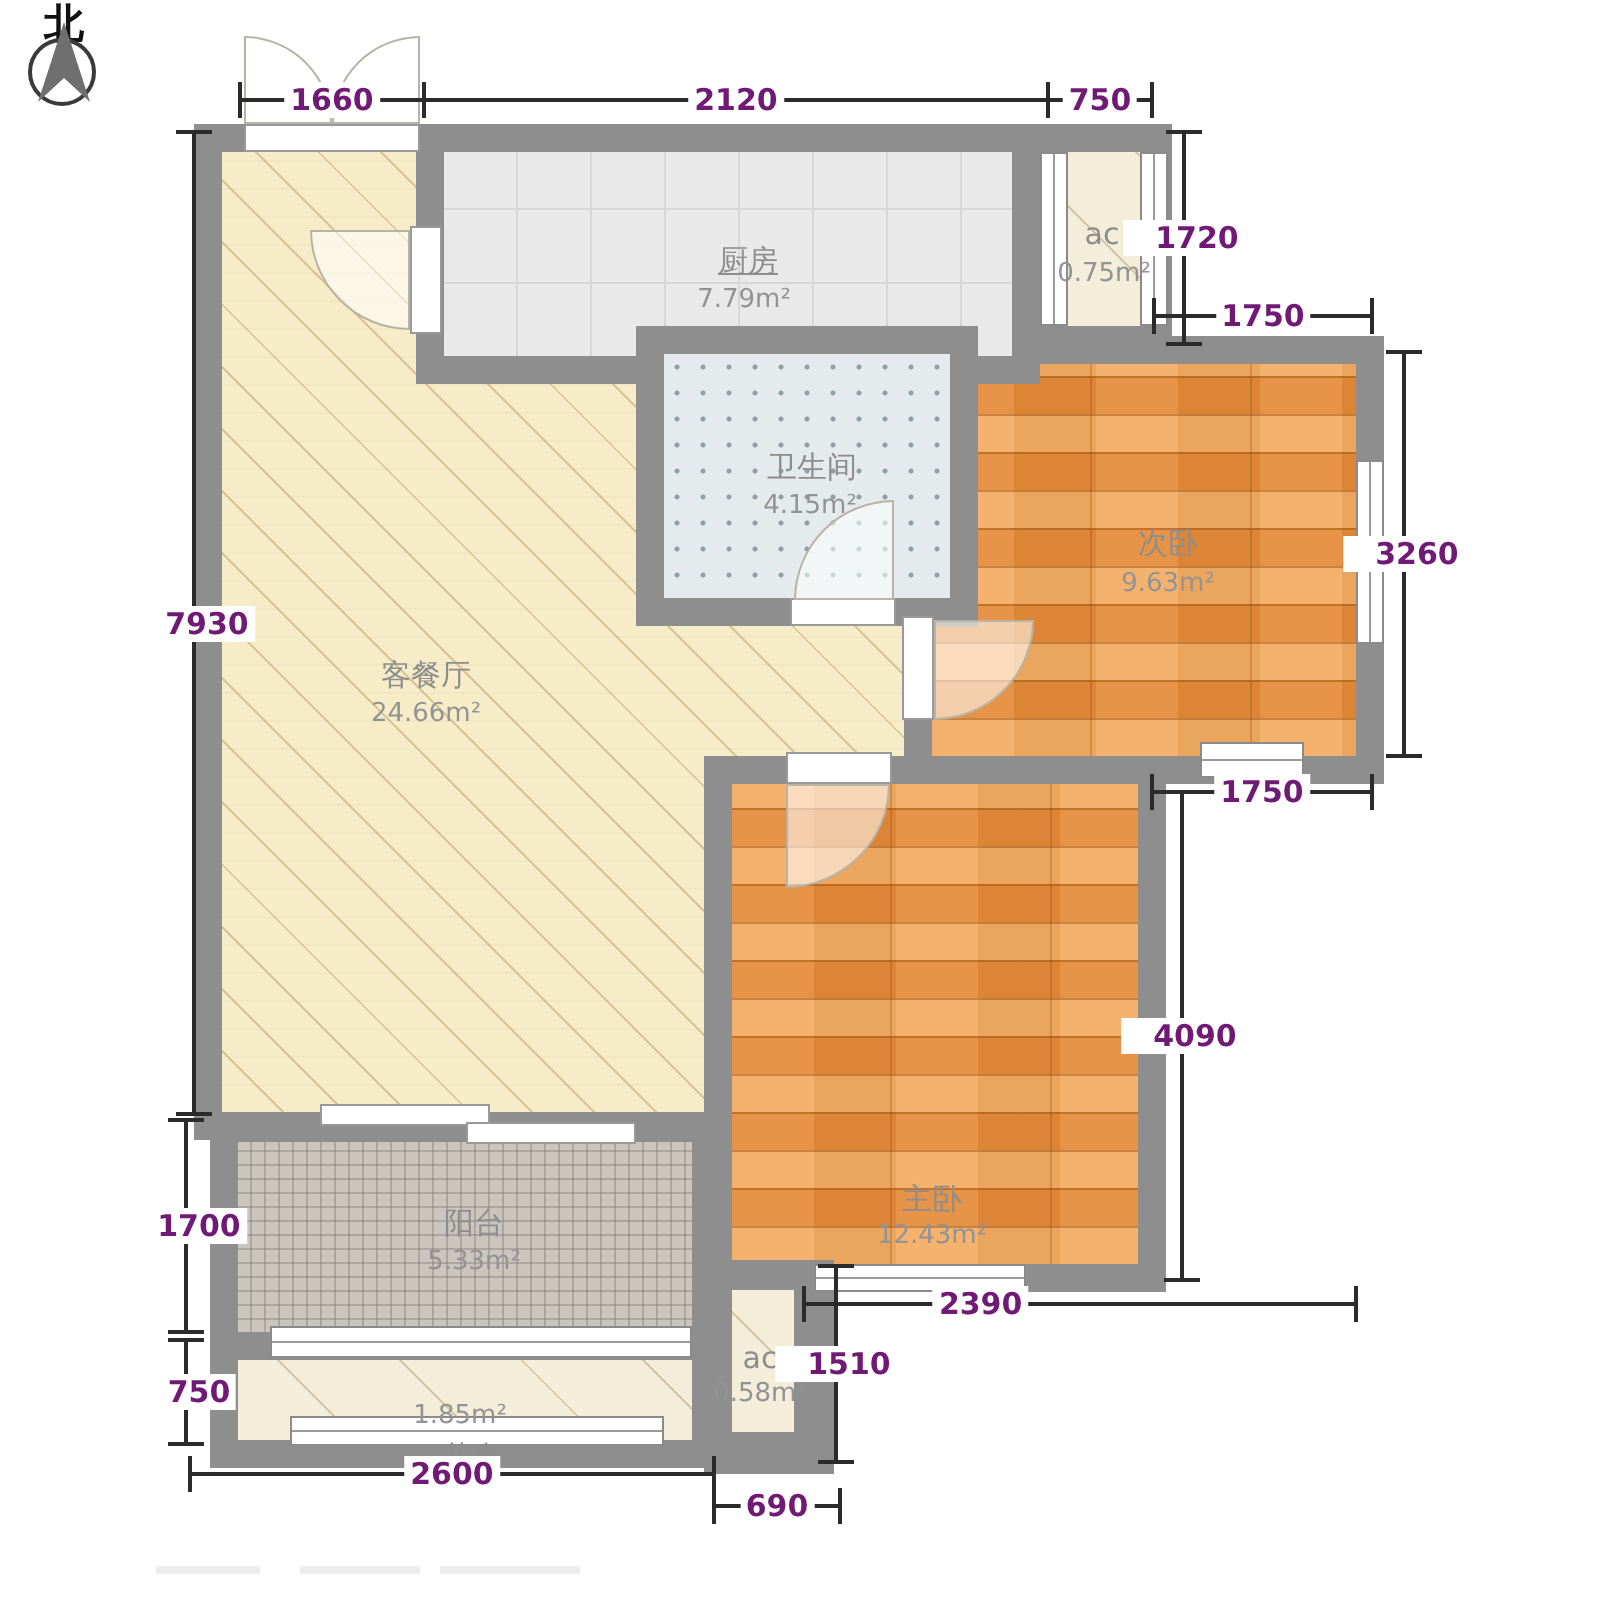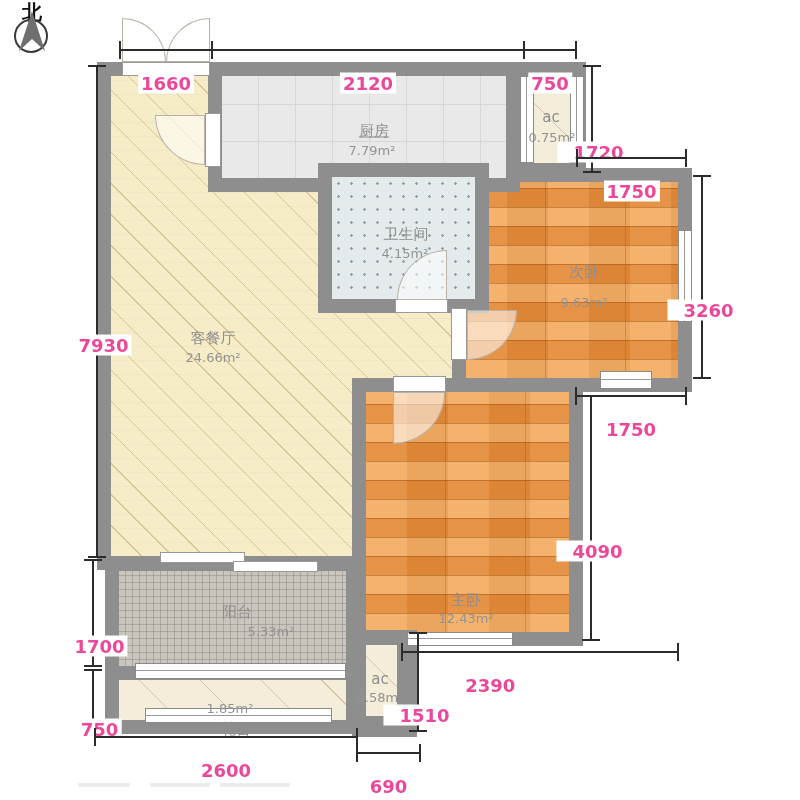--- a/index.html
+++ b/index.html
@@ -56,21 +56,21 @@
   
   .dim{position:absolute;}
   .dim-h{height:0;}
   .dim-h .dline{position:absolute;left:0;right:0;top:-1px;height:2px;background:#2b2b2b;}
   .dim-h .tick-a{position:absolute;left:-1px;top:-9px;width:2px;height:18px;background:#2b2b2b;}
   .dim-h .tick-b{position:absolute;right:-1px;top:-9px;width:2px;height:18px;background:#2b2b2b;}
   .dim-v{width:0;}
   .dim-v .dline{position:absolute;top:0;bottom:0;left:-1px;width:2px;background:#2b2b2b;}
   .dim-v .tick-a{position:absolute;top:-1px;left:-9px;height:2px;width:18px;background:#2b2b2b;}
   .dim-v .tick-b{position:absolute;bottom:-1px;left:-9px;height:2px;width:18px;background:#2b2b2b;}
-  .dlabel{position:absolute;background:#ffffff;padding:0 3px;font-weight:bold;font-size:18px;color:#ec4899;white-space:nowrap;margin-top:33px;}
+  .dlabel{position:absolute;background:#ffffff;padding:0 3px;font-weight:bold;font-size:15px;color:#701a75;white-space:nowrap;}
   .dim-h .dlabel{left:50%;top:0;transform:translate(-50%,-50%);}
   .dim-v .dlabel{top:50%;left:0;transform:translate(-50%,-50%);padding-left:16px;}
   
   #compass-label{position:absolute;left:32px;top:12px;transform:translate(-50%,-50%);font-size:20px;font-weight:bold;color:#111;}
   #compass-circle{position:absolute;left:14px;top:19px;width:34px;height:34px;border:2px solid #3a3a3a;border-radius:50%;box-sizing:border-box;}
   #compass-arrow{position:absolute;left:19px;top:11px;width:26px;height:40px;background:#6f6f6f;
     clip-path:polygon(50% 0%, 100% 100%, 50% 70%, 0% 100%);}
   .wm{position:absolute;height:4px;background:#ededed;}
 </style>
 </head>
@@ -126,30 +126,30 @@
   <div class="rlabel" style="left:374px;top:131px;text-decoration:underline;">厨房</div>
   <div class="ralabel" style="left:372px;top:150px;">7.79m²</div>
 
   <div class="rlabel" style="left:551px;top:117px;">ac</div>
   <div class="ralabel" style="left:552px;top:137px;">0.75m²</div>
 
   <div class="rlabel" style="left:406px;top:234px;">卫生间</div>
   <div class="ralabel" style="left:405px;top:253px;">4.15m²</div>
 
   <div class="rlabel" style="left:584px;top:272px;">次卧</div>
-  <div class="ralabel" style="left:584px;top:302px;">9.63m²</div>
+  <div class="ralabel" style="left:584px;top:292px;">9.63m²</div>
 
   <div class="rlabel" style="left:213px;top:338px;">客餐厅</div>
   <div class="ralabel" style="left:213px;top:357px;">24.66m²</div>
 
   <div class="rlabel" style="left:466px;top:600px;">主卧</div>
   <div class="ralabel" style="left:466px;top:618px;">12.43m²</div>
 
   <div class="rlabel" style="left:237px;top:612px;">阳台</div>
-  <div class="ralabel" style="left:237px;top:631px;margin-left:34px;">5.33m²</div>
+  <div class="ralabel" style="left:237px;top:631px;">5.33m²</div>
 
   <div class="rlabel" style="left:236px;top:729px;">花台</div>
   <div class="ralabel" style="left:230px;top:708px;">1.85m²</div>
 
   <div class="rlabel" style="left:380px;top:679px;">ac</div>
   <div class="ralabel" style="left:380px;top:697px;">0.58m²</div>
 
   <div class="dim dim-h" style="left:120px;top:50px;width:92px;">
     <div class="dline"></div>
       <div class="tick-a"></div>

